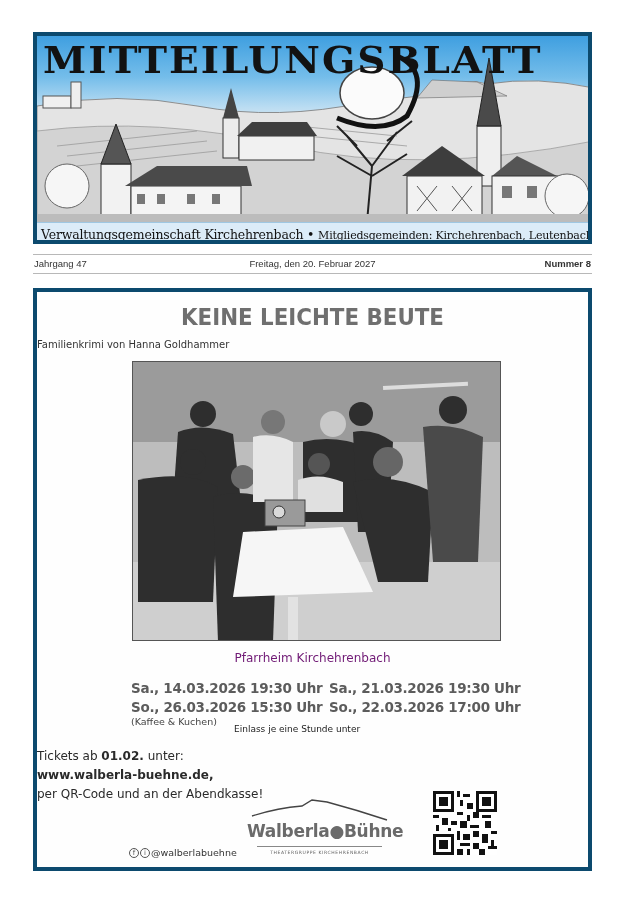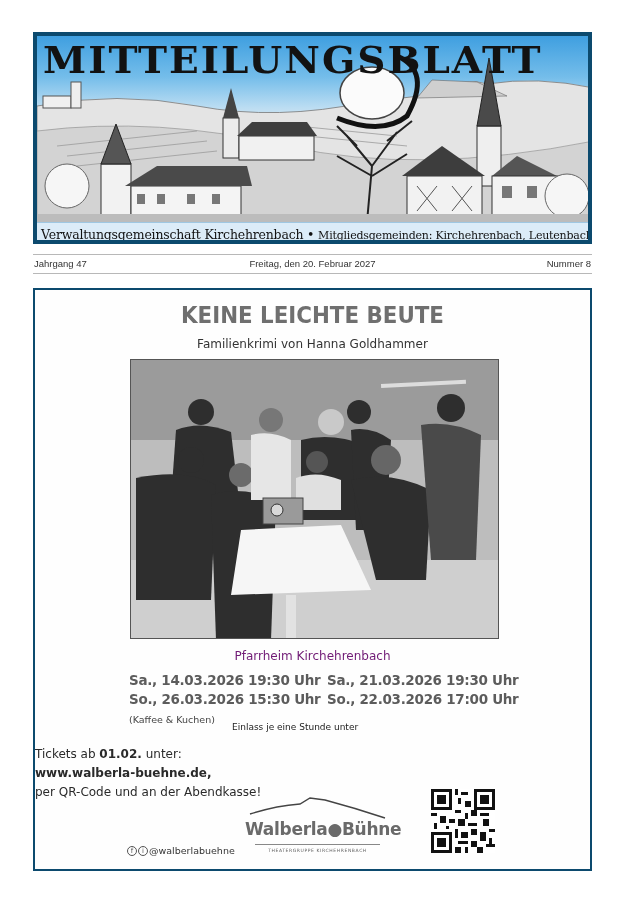--- a/index.html
+++ b/index.html
@@ -35,49 +35,49 @@
   .mast-subtitle .small { font-size: 11px; }
 
   
   .issue-bar {
     position: absolute; left: 33px; top: 254px; width: 559px; height: 20px;
     border-top: 1px solid #b8b8b8; border-bottom: 1px solid #b8b8b8;
     font-size: 9.5px; color: #333; line-height: 18px;
   }
   .issue-bar .left { position: absolute; left: 1px; }
   .issue-bar .center { position: absolute; left: 0; width: 100%; text-align: center; }
-  .issue-bar .right { position: absolute; right: 1px; }
+  .issue-bar .right { position: absolute; right: 1px; font-weight: bold; }
 
   
   .ad-frame {
     position: absolute; left: 33px; top: 288px; width: 559px; height: 583px;
-    border: 2px solid #0c4a6e; background: #fefefe;
+    border: 4px solid #0c4a6e; background: #fefefe;
   }
   .ad-title {
     position: absolute; left: 0; top: 12px; width: 100%; text-align: center;
     font-family: "DejaVu Sans", sans-serif; font-weight: bold; font-size: 22.5px;
     color: #6f6f6f; letter-spacing: 0px; transform: scaleX(0.95);
   }
   .ad-subtitle {
-    position: absolute; left: 0; top: 47px; width: 100%; text-align: center;
-    font-family: "DejaVu Sans", sans-serif; font-size: 12px; color: #333;
+    position: absolute; left: 0; top: 47px; width: 100%; text-align: left;
+    font-family: "DejaVu Sans", sans-serif; font-size: 10px; color: #333;
   }
   .photo {
     position: absolute; left: 95px; top: 69px; width: 369px; height: 280px;
     background: #7a7a7a; overflow: hidden; border: 1px solid #555;
   }
   .venue {
     position: absolute; left: 0; top: 359px; width: 100%; text-align: center;
     font-family: "DejaVu Sans", sans-serif; font-size: 12px; color: #701a75;
   }
   .dates {
     position: absolute; left: 94px; top: 382px; width: 380px;
     font-family: "DejaVu Sans", sans-serif; font-weight: bold; font-size: 13.5px; color: #5c5c5c;
   }
-  .date-row { position: absolute; white-space: nowrap; letter-spacing: -0.3px; }
+  .date-row { position: absolute; white-space: nowrap; letter-spacing: -0.3px; margin-top: 6px; }
   .note-left {
     position: absolute; left: 94px; top: 424px;
     font-family: "DejaVu Sans", sans-serif; font-size: 9.5px; color: #444;
   }
   .note-center {
     position: absolute; left: 197px; top: 432px;
     font-family: "DejaVu Sans", sans-serif; font-size: 9px; color: #222;
   }
   .tickets {
     position: absolute; left: 0; top: 455px; width: 100%; text-align: left;

